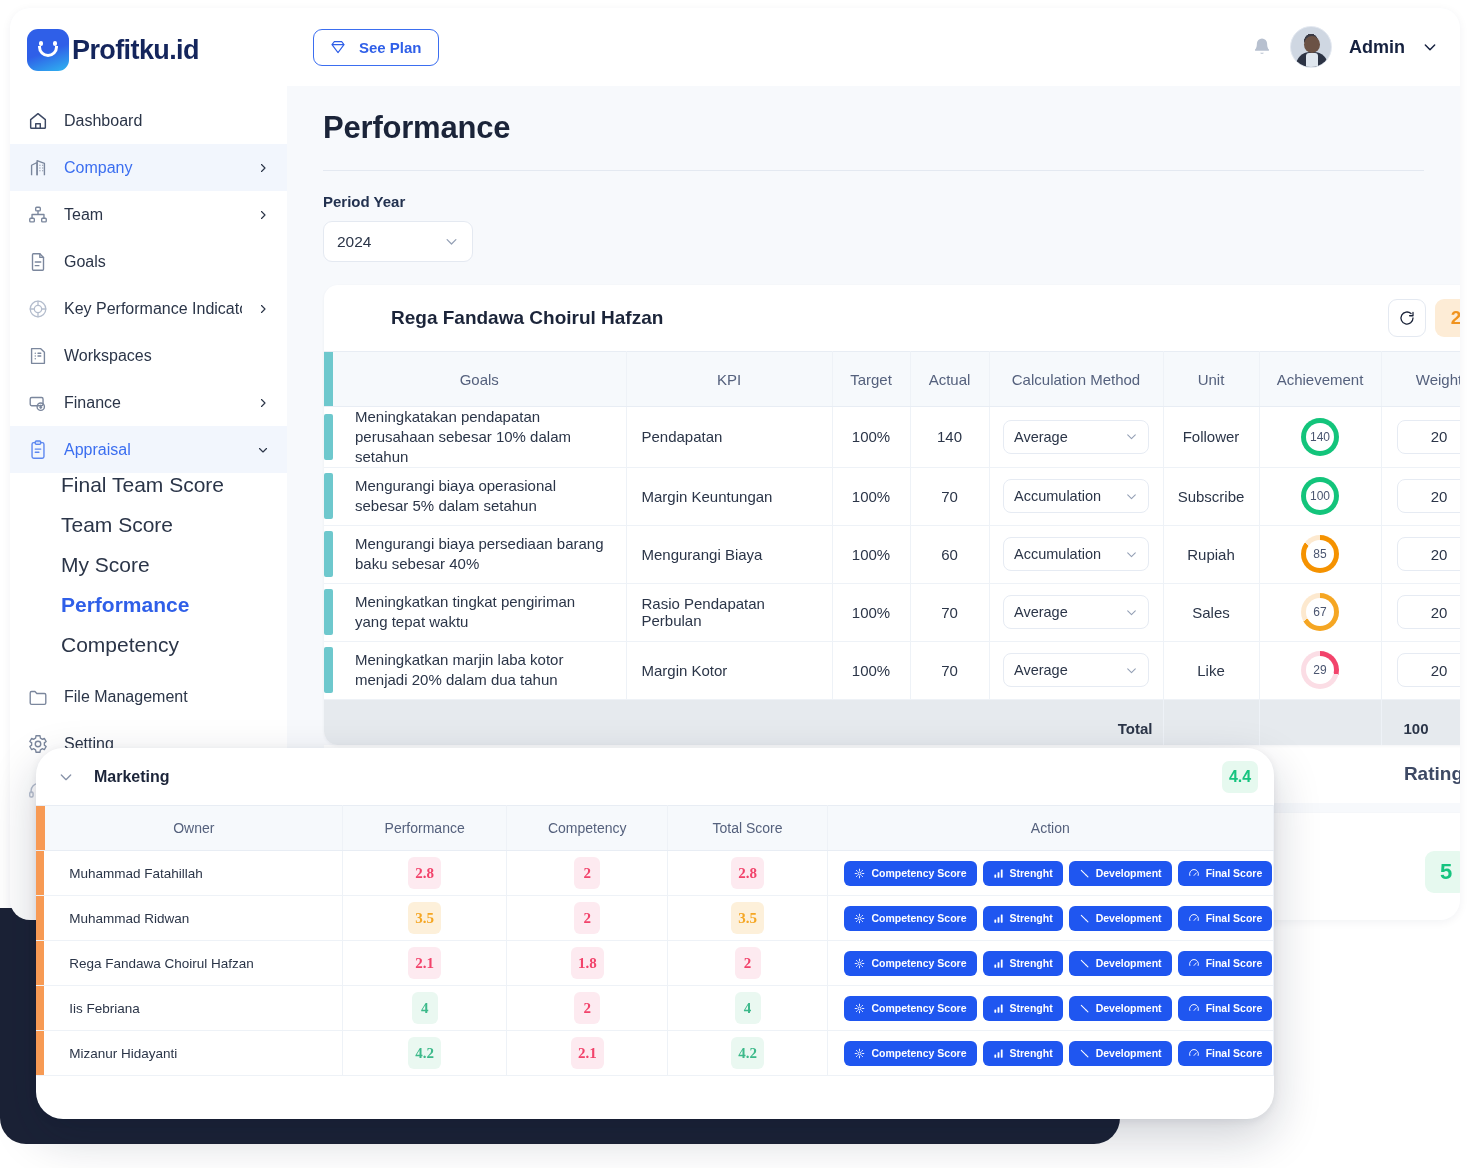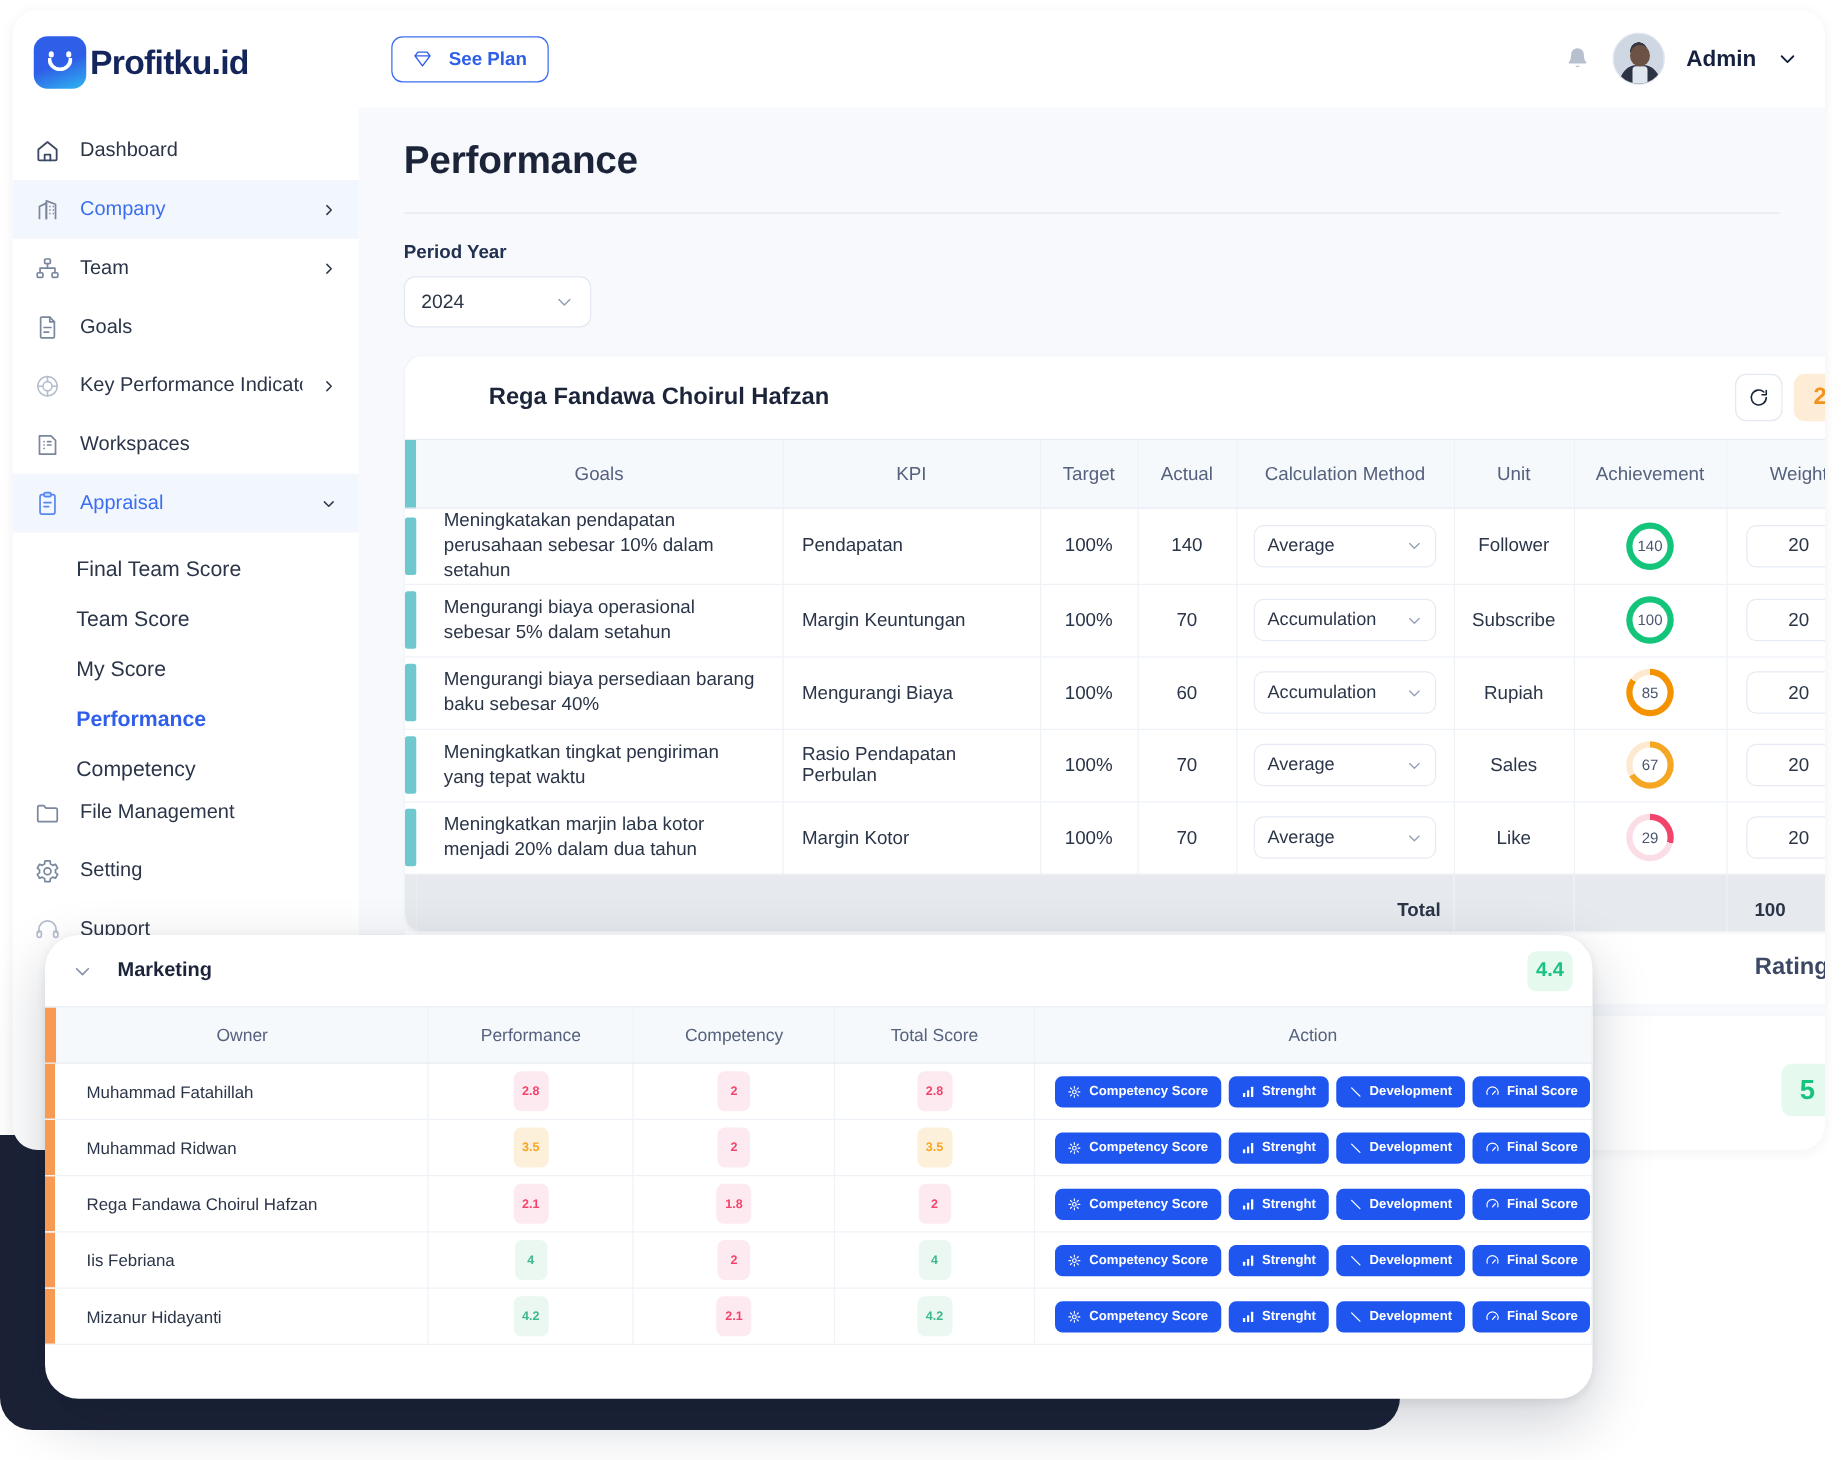--- a/index.html
+++ b/index.html
@@ -45,22 +45,22 @@
     display:flex; align-items:center; height:47px; padding:0 18px 0 17px;
     gap:15px; cursor:pointer; font-size:16px; color:#2b3548;
   }
   .nav-item.active { background:#f2f6fd; }
   .nav-item.active .nav-label { color:#3b6ef0; }
   .nav-icon { width:22px; height:22px; flex:none; display:block; }
   .nav-label { flex:1; white-space:nowrap; overflow:hidden; }
   .nav-label.clip { width:188px; }
   .nav-chevron { width:12px; height:12px; flex:none; }
   .sub-item {
-    display:flex; align-items:flex-end; height:40px; padding-left:51px;
-    font-size:17px; color:#2b3548; cursor:pointer;
+    display:flex; align-items:flex-start; height:40px; padding-left:51px;
+    font-size:21px; color:#2b3548; cursor:pointer;
   }
   .sub-item.current { color:#2f5fe8; font-weight:bold; }
 
   
   .topbar {
     position:absolute; left:277px; top:0; right:0; height:78px;
     background:#fff; display:flex; align-items:center;
     padding:0 22px 0 26px; z-index:4;
   }
   .see-plan {
@@ -192,22 +192,22 @@
   table.mk td {
     border-bottom:1px solid #eef2f7; border-right:1px solid #eef2f7;
     font-size:13.5px; color:#2b3548; height:44px; text-align:center;
   }
   table.mk td.owner { text-align:left; padding-left:24px; }
   .mk-accent { width:8px; padding:0 !important; border-right:none !important; }
   .mk-accent .bar { width:8px; height:44px; background:#f79a54; }
   th.mk-accent { background:#f79a54 !important; border-right:none !important; }
   .pill {
     display:inline-flex; align-items:center; justify-content:center;
-    min-width:26px; height:24px; border-radius:6px; font-size:10px;
-    font-weight:bold; padding:16px 7px;
+    min-width:26px; height:24px; border-radius:6px; font-size:15px;
+    font-weight:bold; padding:16px 7px;font-family:Liberation Serif, serif;
   }
   .pill.red   { background:#fdeaf0; color:#f2436b; }
   .pill.amber { background:#fdf0da; color:#f5a623; }
   .pill.green { background:#eaf8f1; color:#3cb98a; }
   .act-wrap { display:flex; gap:6px; justify-content:center; align-items:center;margin-left:16px; }
   .act-btn {
     display:inline-flex; align-items:center; gap:6px;
     background:#1f56f0; color:#fff; border:none; border-radius:6px;
     height:25px; padding:0 10px; font-size:10.5px; font-weight:bold;
     cursor:pointer; white-space:nowrap; font-family:"Liberation Sans", sans-serif;
@@ -303,20 +303,31 @@
         </div>
 
         <div class="nav-item">
           <svg class="nav-icon" viewBox="0 0 24 24" fill="none" stroke="#7b879d" stroke-width="1.5" stroke-linecap="round" stroke-linejoin="round">
               <path d="M5 4h10l4 4v12H5z"></path>
               <path d="M9 9h.01M9 12h.01M9 15h.01M12 9h3M12 12h3"></path>
             </svg>
           <span class="nav-label">Workspaces</span>
         </div>
 
+        <div class="nav-item">
+          <svg class="nav-icon" viewBox="0 0 24 24" fill="none" stroke="#7b879d" stroke-width="1.5" stroke-linecap="round" stroke-linejoin="round">
+              <rect x="3.5" y="6" width="14" height="9" rx="1.6"></rect>
+              <circle cx="15" cy="16" r="4"></circle>
+              <path d="M15 14.3v3.4M14 15h2M14 17h2"></path>
+            </svg>
+          <span class="nav-label">Finance</span>
+          <svg class="nav-chevron" viewBox="0 0 24 24" fill="none" stroke="#2b3548" stroke-width="2.3" stroke-linecap="round" stroke-linejoin="round">
+              <path d="M9 5l7 7-7 7"></path>
+            </svg>
+        </div>
 
         <div class="nav-item active">
           <svg class="nav-icon" viewBox="0 0 24 24" fill="none" stroke="#5b86f0" stroke-width="1.5" stroke-linecap="round" stroke-linejoin="round">
               <rect x="5.5" y="4" width="13" height="17" rx="1.8"></rect>
               <rect x="9" y="2.2" width="6" height="3.6" rx="1.2" fill="#cddcfb"></rect>
               <path d="M9 11h6M9 14.5h4"></path>
             </svg>
           <span class="nav-label">Appraisal</span>
           <svg class="nav-chevron" viewBox="0 0 24 24" fill="none" stroke="#2b3548" stroke-width="2.3" stroke-linecap="round" stroke-linejoin="round">
               <path d="M5 9l7 7 7-7"></path>

